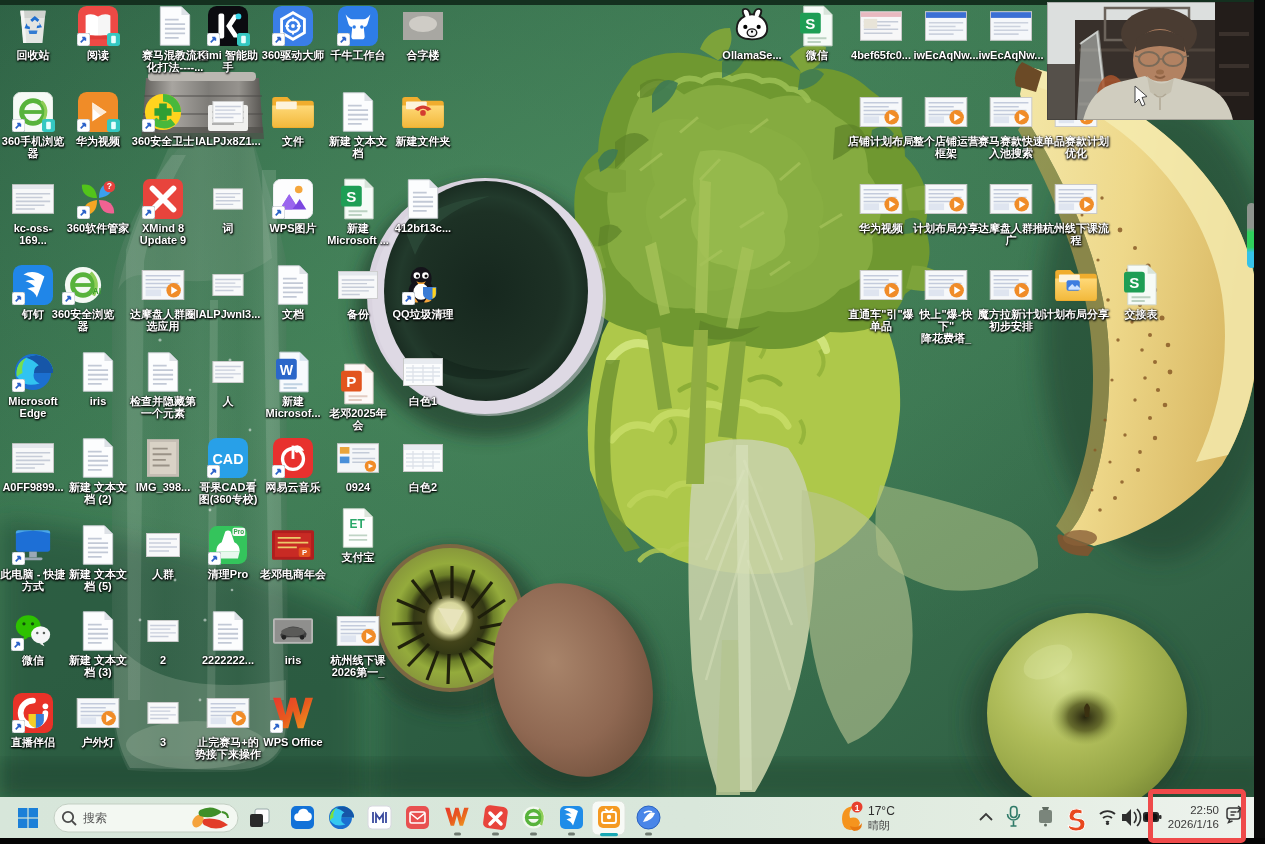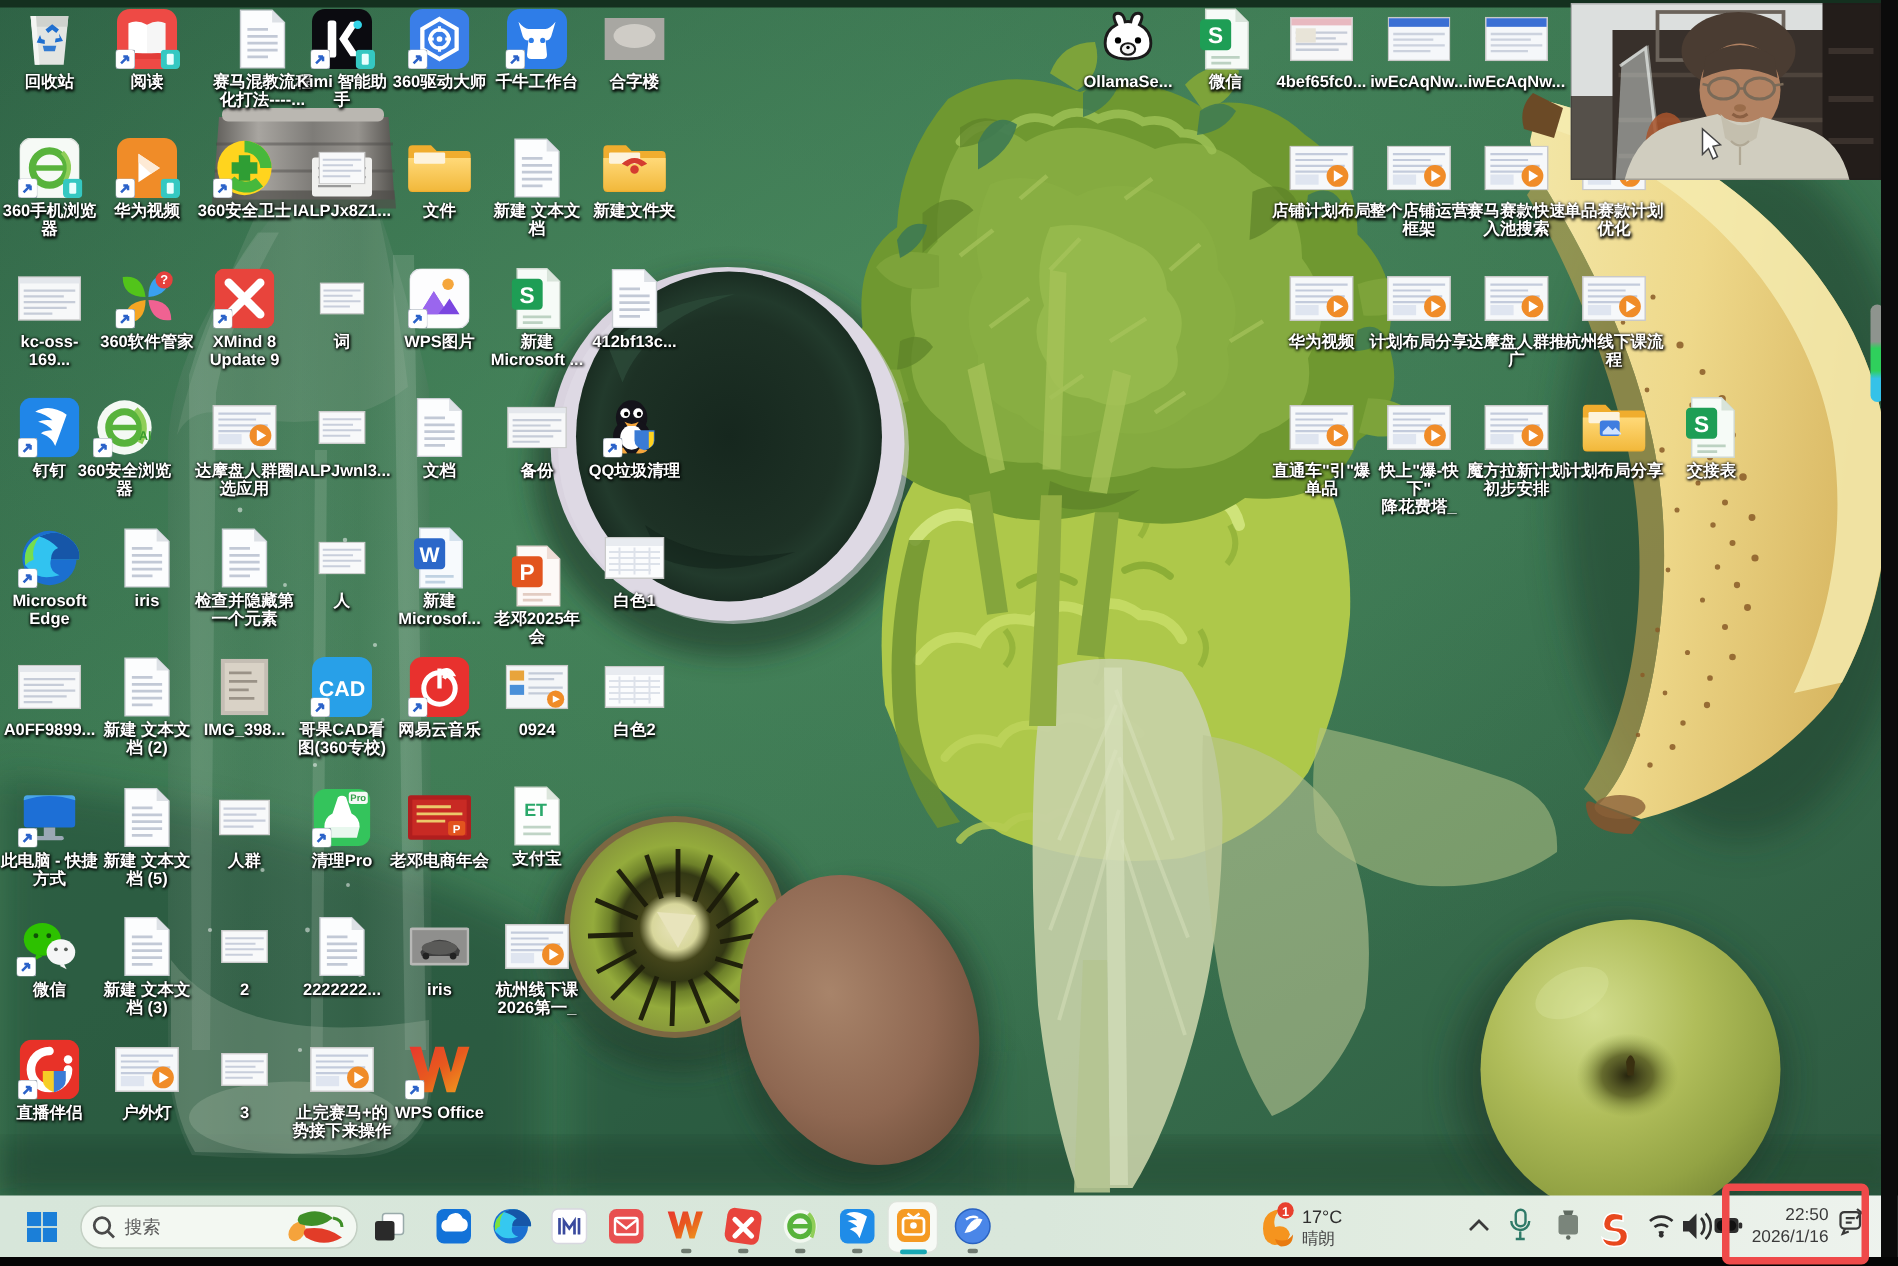--- a/index.html
+++ b/index.html
@@ -1027,21 +1027,21 @@
         <div class="t">清理Pro</div>
       </div>
 <div class="ico" style="left:260px;top:523px">
         <div class="g">
           <svg width="42" height="30">
             <use href="#sppthumb"></use>
           </svg>
         </div>
         <div class="t">老邓电商年会</div>
       </div>
-<div class="ico" style="left:325px;top:522px">
+<div class="ico" style="left:325px;top:506px">
         <div class="g">
           <svg width="33" height="41">
             <use href="#set"></use>
           </svg>
         </div>
         <div class="t">支付宝</div>
       </div>
 <div class="ico" style="left:0px;top:609px">
         <div class="g">
           <svg width="42" height="40">

